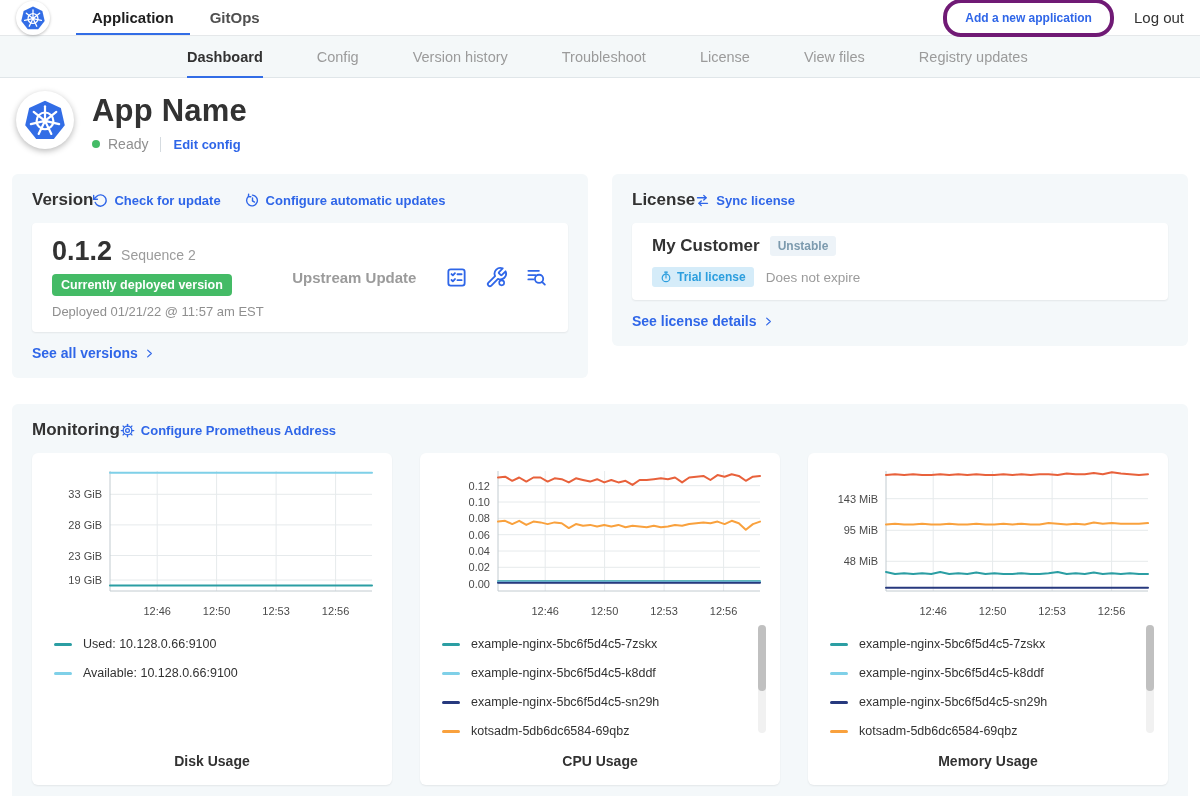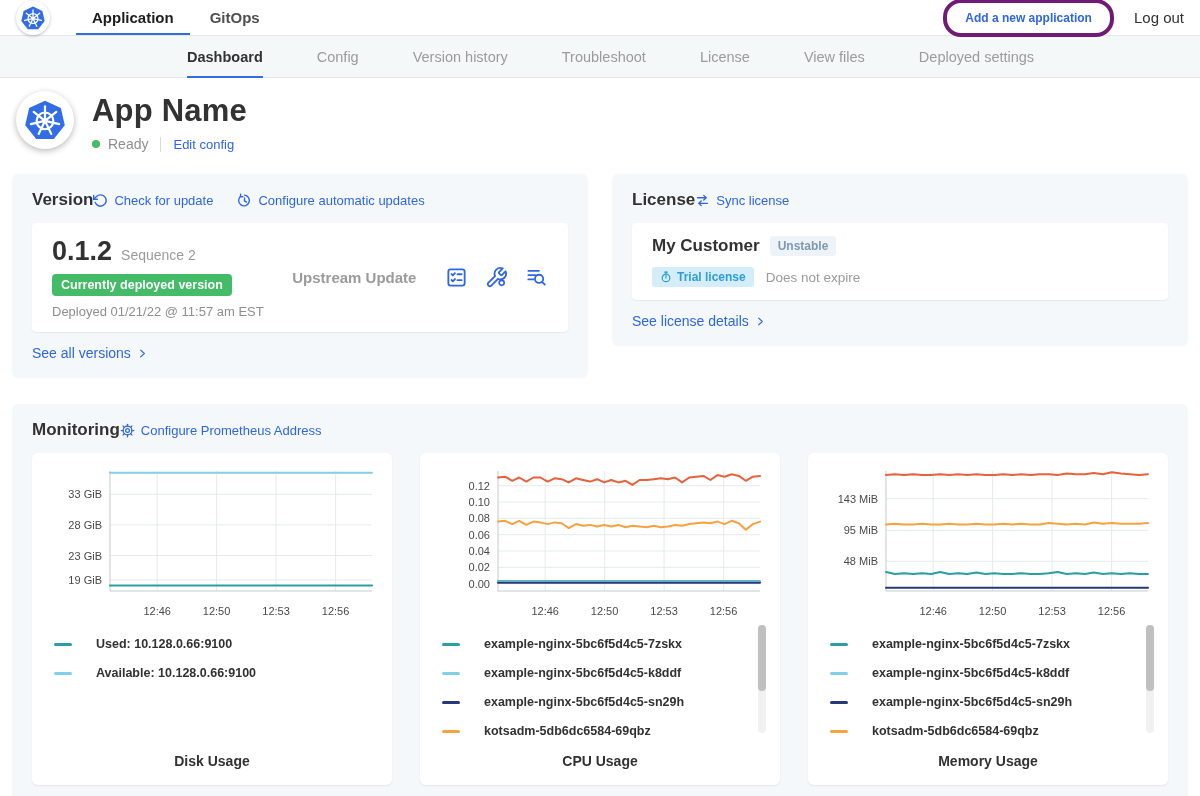--- a/index.html
+++ b/index.html
@@ -36,21 +36,21 @@
   
   .app-header { display:flex; padding:13px 16px 16px; gap:18px; align-items:flex-start; }
   .app-icon-chip { width:58px; height:58px; border-radius:50%; background:#fff;
     box-shadow:0 2px 6px rgba(0,0,0,.28); display:flex; align-items:center;
     justify-content:center; flex:0 0 auto; }
   .app-title { font-size:31px; font-weight:700; letter-spacing:.2px; margin:2px 0 7px; }
   .status-row { display:flex; align-items:center; gap:8px; font-size:14px; }
   .status-dot { width:8px; height:8px; border-radius:50%; background:#44bb66; }
   .status-text { color:#8f8f8f; }
   .v-sep { width:1px; height:15px; background:#d5dbe0; margin:0 4px; }
-  .blue-link { color:#2f66e8; font-size:13px; font-weight:400; cursor:pointer;
+  .blue-link { color:#2f66e8; font-size:13px; font-weight:700; cursor:pointer;
     display:inline-flex; align-items:center; gap:6px; white-space:nowrap; }
   .blue-link svg { flex:0 0 auto; }
 
   
   .cards-row { display:flex; gap:24px; padding:6px 12px 0; align-items:flex-start; }
   .card { background:#f4f8fa; border-radius:6px; padding:16px 20px; flex:1; }
   .card-header { display:flex; justify-content:flex-start; align-items:center;
     margin-bottom:13px; }
   .card-title { font-size:17px; font-weight:700; }
   .card-links { display:flex; gap:24px; }
@@ -80,21 +80,21 @@
 
   
   .monitoring { margin:26px 12px 12px; }
   .charts-row { display:flex; gap:28px; }
   .chart-card { flex:1; background:#fff; border-radius:6px; padding:12px 12px 8px;
     box-shadow:0 1px 2px rgba(0,0,0,.07); display:flex; flex-direction:column;
     height:332px; }
   .chart-svg { width:100%; height:158px; display:block; }
   .chart-svg text.tick { font-size:11px; fill:#4a4a4a; font-family:"Liberation Sans",sans-serif; }
   .chart-legend { flex:1; padding:14px 14px 0 10px; position:relative; overflow:hidden; }
-  .legend-item { display:flex; align-items:center; gap:24px; margin-bottom:15px;font-weight:bold; }
+  .legend-item { display:flex; align-items:center; gap:11px; margin-bottom:15px; }
   .legend-dash { width:18px; height:3px; border-radius:2px; flex:0 0 auto; }
   .legend-label { font-size:12.5px; color:#323232; }
   .legend-scrollbar { position:absolute; top:2px; right:2px; width:8px; height:108px;
     background:#f1f1f1; border-radius:4px; }
   .legend-scroll-thumb { width:8px; height:66px; background:#c0c0c0; border-radius:4px;
     cursor:pointer; }
   .chart-title { text-align:center; font-weight:700; font-size:14px; padding:8px 0 8px;
     margin-top:auto; }
 </style>
 </head>
@@ -127,21 +127,21 @@
   </div>
 </header>
 
 <nav class="subnav">
   <div class="subnav-tab active">Dashboard</div>
   <div class="subnav-tab">Config</div>
   <div class="subnav-tab">Version history</div>
   <div class="subnav-tab">Troubleshoot</div>
   <div class="subnav-tab">License</div>
   <div class="subnav-tab">View files</div>
-  <div class="subnav-tab">Deployed settings</div>
+  <div class="subnav-tab">Registry updates</div>
 </nav>
 
 <section class="app-header">
   <div class="app-icon-chip">
     <svg width="44" height="44" viewBox="0 0 100 100">
       <polygon points="50,6 86,23 95,62 70,93 30,93 5,62 14,23" fill="#326de6"></polygon>
       <circle cx="50" cy="52" r="19" fill="none" stroke="#fff" stroke-width="5"></circle>
       <circle cx="50" cy="52" r="6" fill="#fff"></circle>
       <g stroke="#fff" stroke-width="5" stroke-linecap="round">
         <line x1="50" y1="52" x2="50" y2="19"></line>

